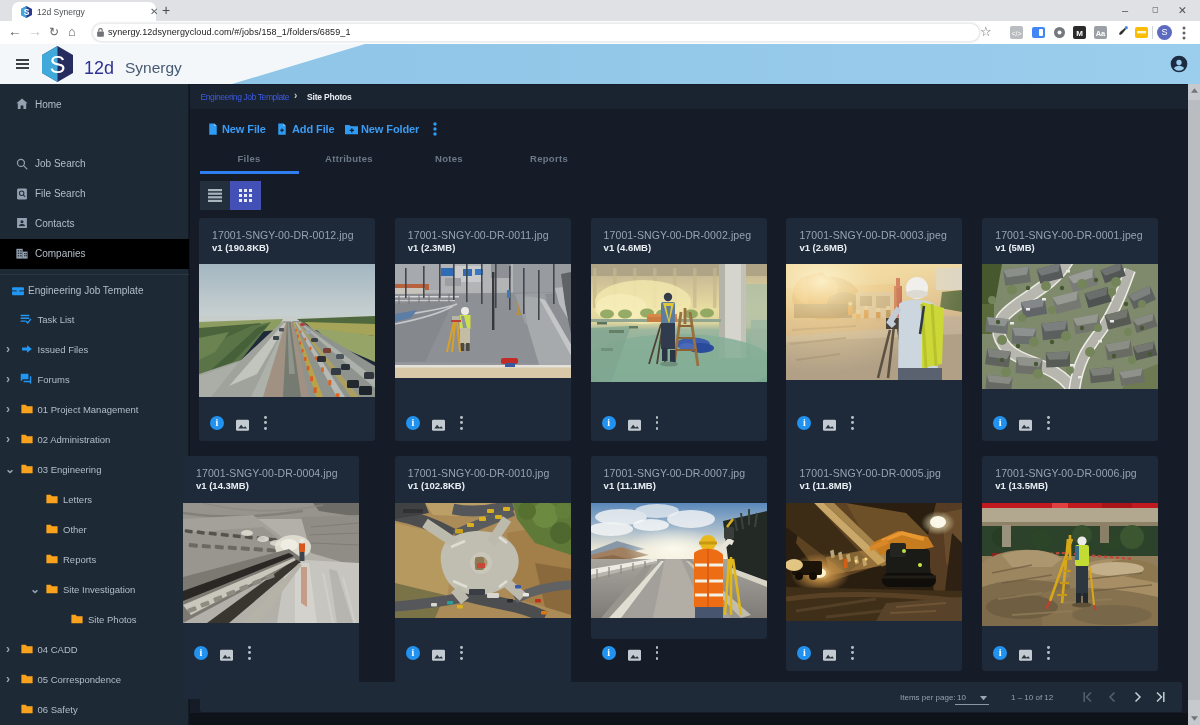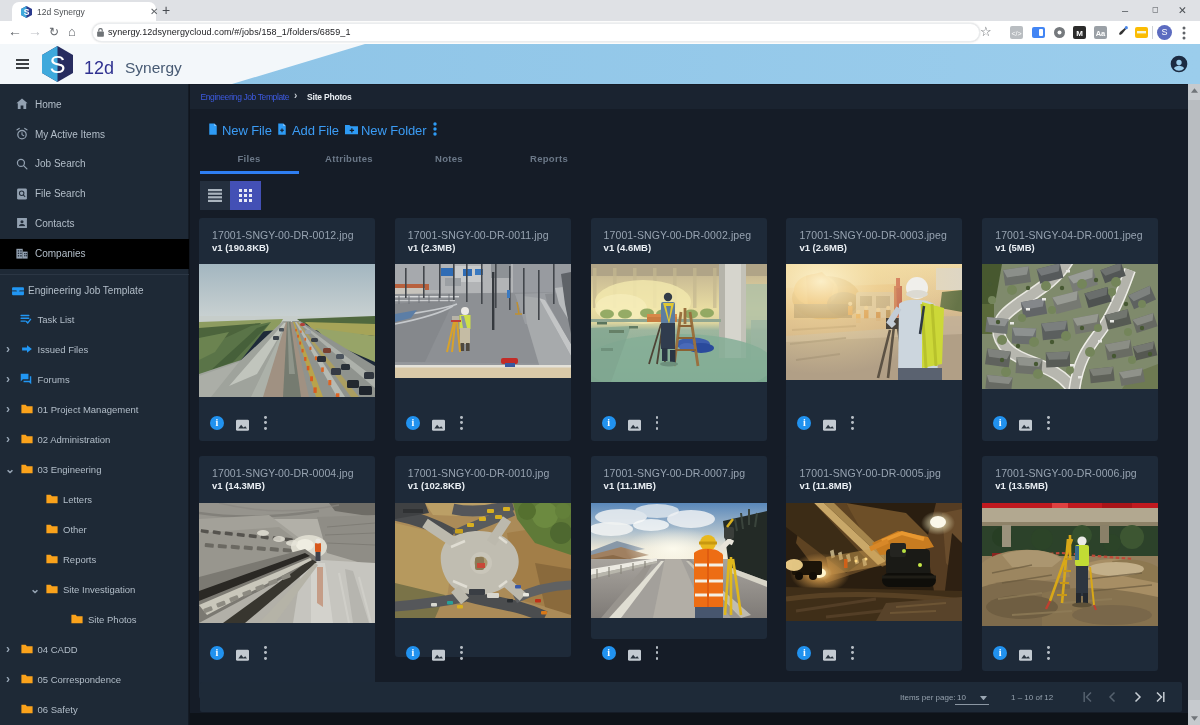--- a/index.html
+++ b/index.html
@@ -15,21 +15,21 @@
 #side{position:absolute;left:0;top:84px;width:189px;height:641px;background:#1e2936;border-right:1px solid #141b25}
 .srow{position:absolute;left:0;width:189px;height:30px;color:#b3bec9;font-size:10px;white-space:nowrap}
 .srow span{position:absolute;top:9px}
 .srow svg{position:absolute;top:7.5px}
 .sub{font-size:9.5px}
 .chev{position:absolute;color:#97a5b4;font-weight:bold;font-size:12px;top:7px}
 .hl{background:#000000}
 #content{position:absolute;left:190px;top:84px;width:998px;height:641px;background:#151c27}
 #crumbbar{position:absolute;left:190px;top:85px;width:998px;height:24px;background:#1a2330;font-size:9px}
 #panel{position:absolute;left:190px;top:109px;width:998px;height:72px;background:#151c27}
-.abtn{position:absolute;top:122.5px;color:#3b9cf5;font-size:13px;font-weight:normal;letter-spacing:-.1px}
+.abtn{position:absolute;top:122.5px;color:#3b9cf5;font-size:11px;font-weight:bold;letter-spacing:-.1px}
 .tabt{position:absolute;top:153px;width:100px;text-align:center;font-size:9.5px;color:#6b7888;font-weight:bold;letter-spacing:.3px}
 #tabline{position:absolute;left:200px;top:171px;width:99px;height:2.5px;background:#2e7ef2}
 .card{position:absolute;width:176px;background:#1e2a39;border-radius:3px}
 .card .t1{position:absolute;left:13px;top:11px;font-size:10.5px;color:#97a3b1;white-space:nowrap;letter-spacing:.1px}
 .card .t2{position:absolute;left:13px;top:24.5px;font-size:9.5px;font-weight:bold;color:#e9eef3}
 .ph{position:absolute;left:0}
 .irow{position:absolute;left:0;width:176px;height:18px}
 .info{position:absolute;left:11px;top:1px;width:14px;height:14px;border-radius:50%;background:#2192ef;color:#fff;font-size:10px;font-weight:bold;text-align:center;line-height:14px;font-family:"Liberation Serif",serif}
 .imgic{position:absolute;left:37px;top:2px}
 .dots{position:absolute;left:65px;top:1px;width:3px}
@@ -120,30 +120,20 @@
     </svg>
 </div>
 <div id="side">
 <div class="srow  " style="top:5.5px">
       <svg style="left:15px" width="14" height="14" viewBox="0 0 20 20">
         <g fill="#93a1b1">
           <path d="M10 2 L18 9 L16 9 L16 17 L12 17 L12 12 L8 12 L8 17 L4 17 L4 9 L2 9 Z"></path>
         </g>
       </svg>
       <span style="left:35px">Home</span>
-    </div>
-<div class="srow  " style="top:35.5px">
-      <svg style="left:15px" width="14" height="14" viewBox="0 0 20 20">
-        <g fill="none" stroke="#93a1b1" stroke-linecap="round">
-          <circle cx="10" cy="11" r="6" fill="none" stroke-width="1.8"></circle>
-          <path d="M10 8 L10 11 L12.5 12.5" fill="none" stroke-width="1.5"></path>
-          <path d="M3 4 L6 2 M17 4 L14 2" fill="none" stroke-width="1.8"></path>
-        </g>
-      </svg>
-      <span style="left:35px">My Active Items</span>
     </div>
 <div class="srow  " style="top:65.3px">
       <svg style="left:15px" width="14" height="14" viewBox="0 0 20 20">
         <g fill="none" stroke="#93a1b1" stroke-linecap="round">
           <circle cx="8.5" cy="8.5" r="5" fill="none" stroke-width="1.8"></circle>
           <path d="M12.3 12.3 L17 17" stroke-width="1.8"></path>
         </g>
       </svg>
       <span style="left:35px">Job Search</span>
     </div>
@@ -662,21 +652,21 @@
           <path d="M2.5 9.5 L5.5 5.5 L8 8.5 L10 7 L11.8 9.5 Z" fill="#2a343f"></path>
         </svg></span>
       <div class="dots">
         <div></div>
         <div></div>
         <div></div>
       </div>
     </div>
 </div>
 <div class="card" style="left:982.2px;top:217.5px;height:223.5px">
-<div class="t1">17001-SNGY-04-DR-0001.jpeg</div>
+<div class="t1">17001-SNGY-00-DR-0001.jpeg</div>
     <div class="t2">v1 (5MB)</div>
 <svg class="ph" style="top:46.5px" width="176" height="125" viewBox="0 0 176 125" preserveAspectRatio="none">
       <rect width="176" height="125" fill="#7f8a6c"></rect>
       <polygon points="0,0 20,0 14,34 0,48" fill="#47582f"></polygon>
       <rect x="0" y="40" width="12" height="30" fill="#5a6a3a"></rect>
       <polygon points="150,110 176,100 176,125 140,125" fill="#6e7a52"></polygon>
       <path d="M86 -4 C70 24 38 34 22 52 C10 66 18 86 44 96 C66 104 84 112 92 128" stroke="#eae9e2" stroke-width="13" fill="none"></path>
       <path d="M86 -4 C70 24 38 34 22 52 C10 66 18 86 44 96 C66 104 84 112 92 128" stroke="#b7b7af" stroke-width="10" fill="none"></path>
       <path d="M148 6 C138 34 130 52 118 68 C106 84 96 96 92 128" stroke="#efeee8" stroke-width="12" fill="none"></path>
       <path d="M148 6 C138 34 130 52 118 68 C106 84 96 96 92 128" stroke="#b3b3ab" stroke-width="9" fill="none"></path>
@@ -816,21 +806,21 @@
           <rect width="14" height="12" rx="1.5" fill="#c3cad1"></rect>
           <path d="M2.5 9.5 L5.5 5.5 L8 8.5 L10 7 L11.8 9.5 Z" fill="#2a343f"></path>
         </svg></span>
       <div class="dots">
         <div></div>
         <div></div>
         <div></div>
       </div>
     </div>
 </div>
-<div class="card" style="left:199px;top:455.5px;height:243px">
+<div class="card" style="left:183px;top:455.5px;height:243px">
 <div class="t1">17001-SNGY-00-DR-0004.jpg</div>
     <div class="t2">v1 (14.3MB)</div>
 <svg class="ph" style="top:47px" width="176" height="120" viewBox="0 0 176 120" preserveAspectRatio="none">
       <rect width="176" height="120" fill="#b2b0a8"></rect>
       <rect width="176" height="16" fill="#96948d"></rect>
       <polygon points="130,0 176,0 176,14 136,8" fill="#6e6c66"></polygon>
       <path d="M0 10 C40 16 80 14 120 8" stroke="#82807a" stroke-width="2.5" fill="none"></path>
       <path d="M20 0 C60 10 100 10 140 2" stroke="#8a8882" stroke-width="1.5" fill="none" opacity=".7"></path>
       <polygon points="0,16 70,12 112,44 0,74" fill="#a3a199"></polygon>
       <polygon points="0,30 80,24 110,46 0,86" fill="#98968e"></polygon>
@@ -885,21 +875,21 @@
           <rect width="14" height="12" rx="1.5" fill="#c3cad1"></rect>
           <path d="M2.5 9.5 L5.5 5.5 L8 8.5 L10 7 L11.8 9.5 Z" fill="#2a343f"></path>
         </svg></span>
       <div class="dots">
         <div></div>
         <div></div>
         <div></div>
       </div>
     </div>
 </div>
-<div class="card" style="left:394.8px;top:455.5px;height:201px">
+<div class="card" style="left:394.8px;top:455.5px;height:256px">
 <div class="t1">17001-SNGY-00-DR-0010.jpg</div>
     <div class="t2">v1 (102.8KB)</div>
 <svg class="ph" style="top:47px" width="176" height="115" viewBox="0 0 176 115" preserveAspectRatio="none">
       <rect width="176" height="115" fill="#ab8b58"></rect>
       <polygon points="0,20 60,34 52,96 0,96" fill="#b6995e"></polygon>
       <polygon points="0,80 50,92 40,115 0,115" fill="#7a7348"></polygon>
       <polygon points="112,30 176,20 176,110 120,96" fill="#a27e48"></polygon>
       <polygon points="140,60 176,66 176,112 150,104" fill="#8a6a3c"></polygon>
       <polygon points="30,0 96,0 90,14 38,12" fill="#bb9f66"></polygon>
       <polygon points="118,0 176,0 176,52 140,40 122,16" fill="#5f7a38"></polygon>

